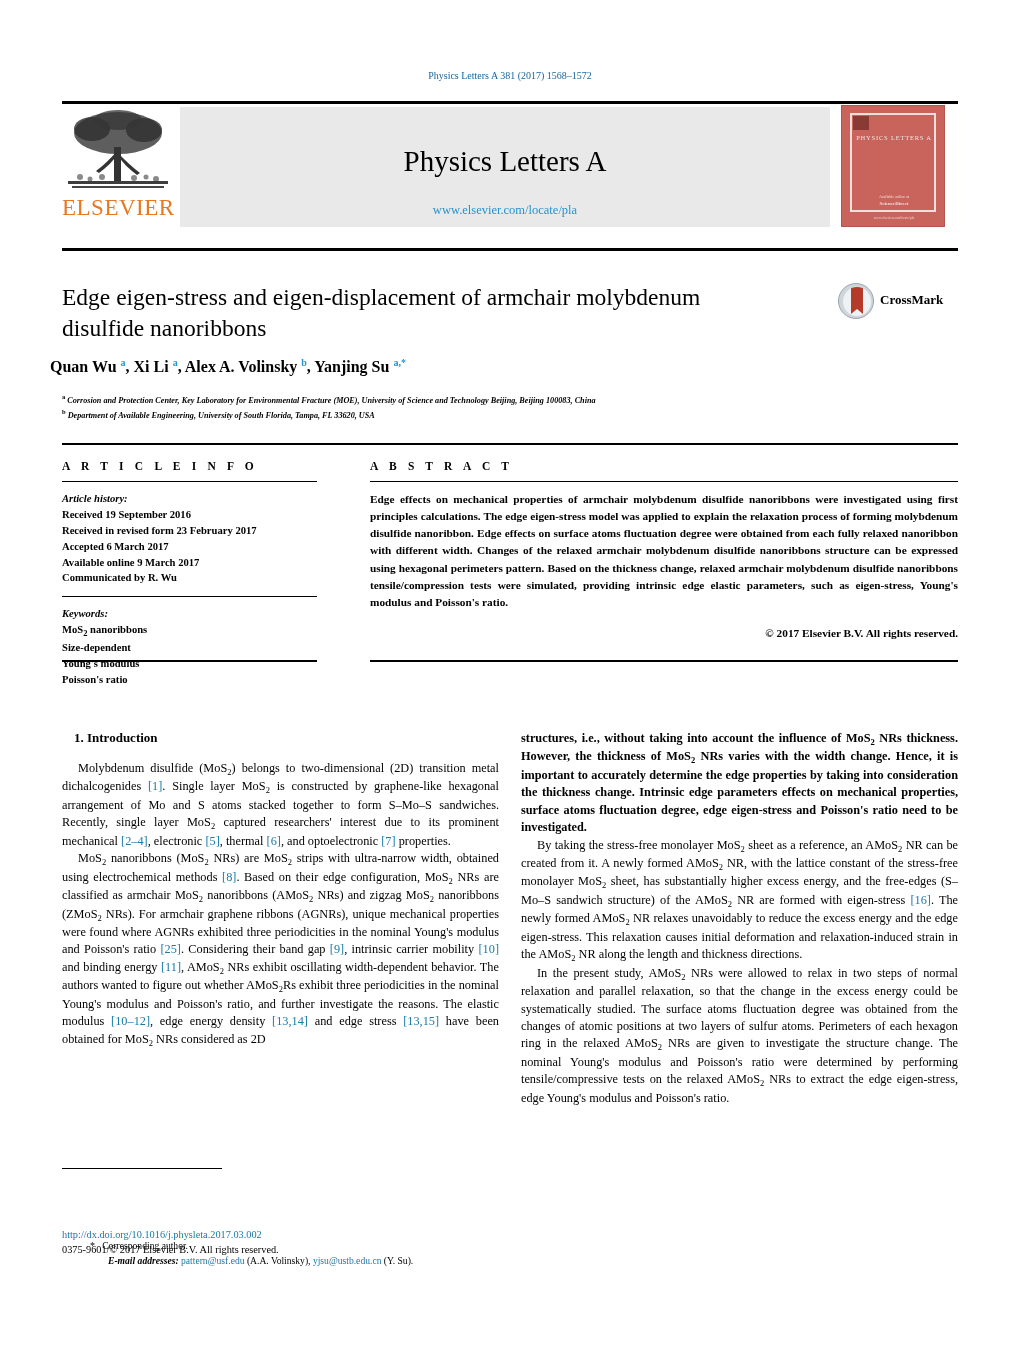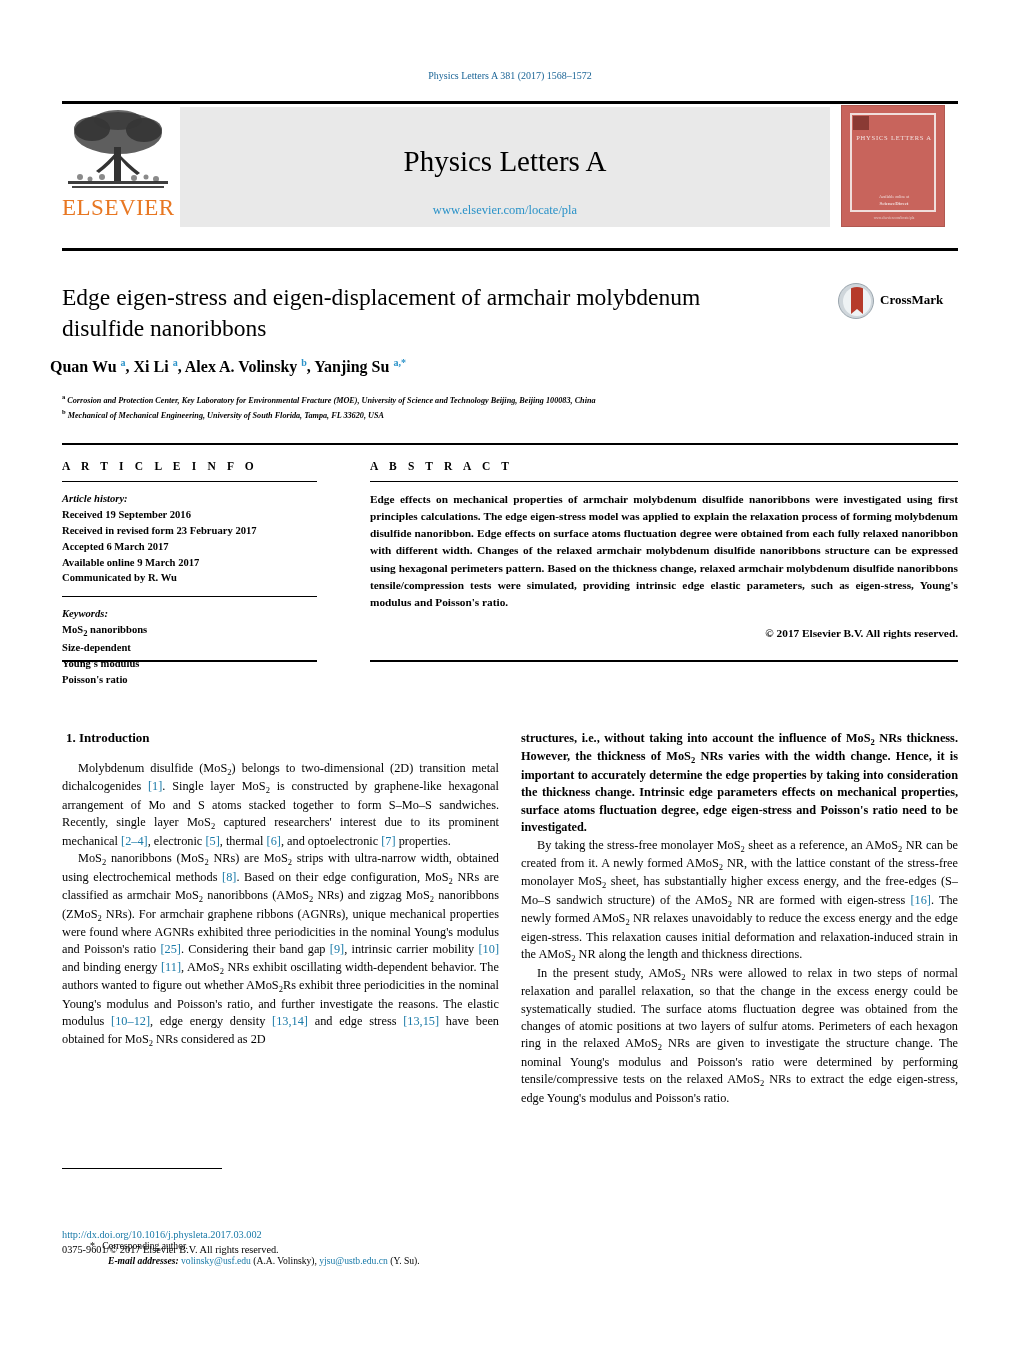--- a/index.html
+++ b/index.html
@@ -168,21 +168,21 @@
     position:absolute;left:62px;top:660px;width:255px;height:1.6px;background:#000;
   }
   
   .body-left{
     position:absolute;left:62px;top:730px;width:437px;
   }
   .body-right{
     position:absolute;left:521px;top:730px;width:437px;
   }
   .h1{
-    font-size:13px;font-weight:bold;margin:0 0 14px 4px;
+    font-size:13px;font-weight:bold;margin:0 0 14px 12px;
   }
   p.para{
     margin:0;font-size:12.3px;line-height:1.415;text-align:justify;
     text-indent:16px;
   }
   p.para.noind{text-indent:0;font-weight:bold;}
   .ref{color:#1a7aa8;}
   sub{font-size:8.5px;}
   
   .foot-rule{
@@ -265,21 +265,21 @@
         <div class="cm-ribbon"></div>
       </div>
     </div>
     <div class="cm-text">CrossMark</div>
   </div>
 
   <div class="authors">Quan Wu <sup>a</sup>, Xi Li <sup>a</sup>, Alex A. Volinsky <sup>b</sup>, Yanjing Su <sup>a,*</sup></div>
 
   <div class="affils">
     <div><sup>a</sup> <span>Corrosion and Protection Center, Key Laboratory for Environmental Fracture (MOE), University of Science and Technology Beijing, Beijing 100083, China</span></div>
-    <div><sup>b</sup> <span>Mechanical of Mechanical Engineering, University of South Florida, Tampa, FL 33620, USA</span></div>
+    <div><sup>b</sup> <span>Department of Available Engineering, University of South Florida, Tampa, FL 33620, USA</span></div>
   </div>
 
   <div class="ai-rule"></div>
 
   <div class="col-info">
     <div class="sec-head">A R T I C L E    I N F O</div>
     <div class="thin-rule"></div>
     <div class="info-block">
       <div class="it">Article history:</div>
       <div>Received 19 September 2016</div>
@@ -325,21 +325,21 @@
   </div>
 
   <div class="foot-rule"></div>
   <div class="footnote">
     <div>
       <span class="star">*</span>&nbsp;&nbsp;
       <span>Corresponding author.</span>
     </div>
     <div style="padding-left:18px;">
       <span class="em">E-mail addresses:</span>
-      <span class="ref">volinsky@usf.edu</span>
+      <span class="ref">pattern@usf.edu</span>
       <span>(A.A. Volinsky),</span>
       <span class="ref">yjsu@ustb.edu.cn</span>
       <span>(Y. Su).</span>
     </div>
   </div>
 
   <div class="doi">
     <div class="link">http://dx.doi.org/10.1016/j.physleta.2017.03.002</div>
     <div>0375-9601/© 2017 Elsevier B.V. All rights reserved.</div>
   </div>

